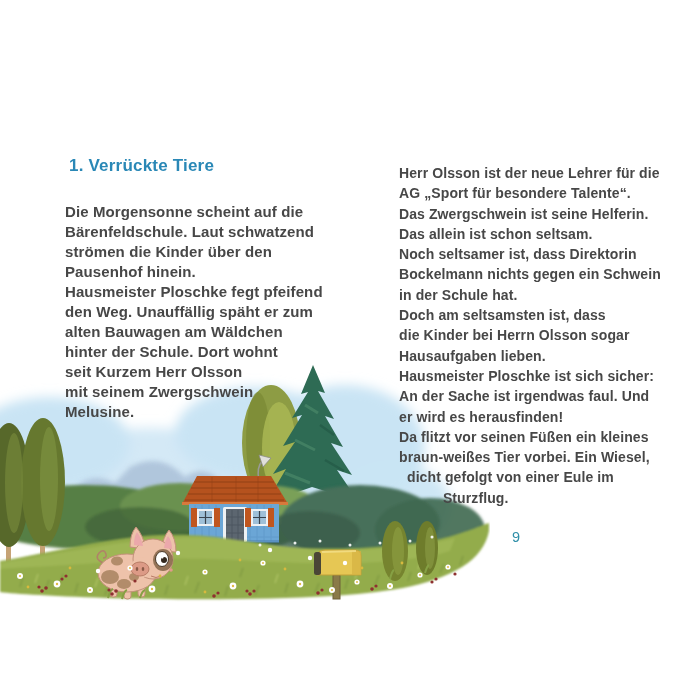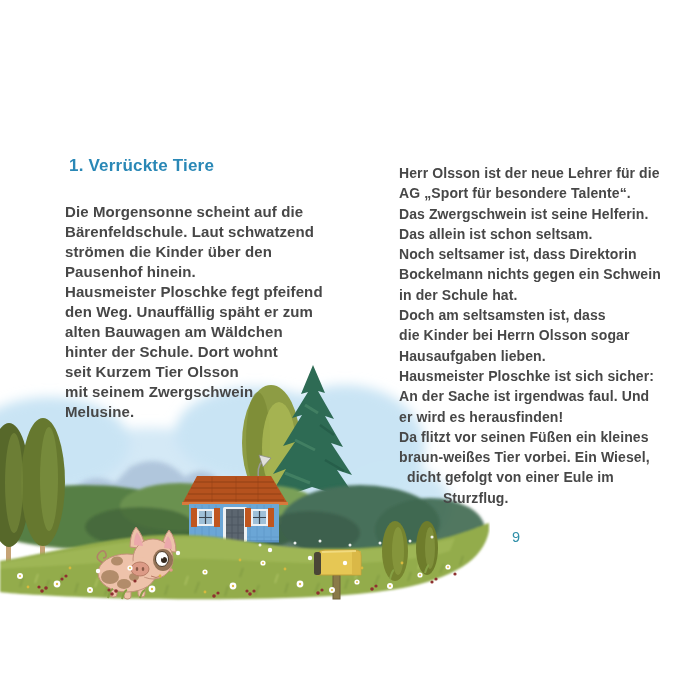--- a/index.html
+++ b/index.html
@@ -314,21 +314,21 @@
   <h1 class="chapter-heading">1. Verrückte Tiere</h1>
 
   <div class="text-col col-left">Die Morgensonne scheint auf die
 Bärenfeldschule. Laut schwatzend
 strömen die Kinder über den
 Pausenhof hinein.
 Hausmeister Ploschke fegt pfeifend
 den Weg. Unauffällig späht er zum
 alten Bauwagen am Wäldchen
 hinter der Schule. Dort wohnt
-seit Kurzem Tier Olsson
+seit Kurzem Herr Olsson
 mit seinem Zwergschwein
 Melusine.</div>
 
   <div class="text-col col-right">Herr Olsson ist der neue Lehrer für die
 AG „Sport für besondere Talente“.
 Das Zwergschwein ist seine Helferin.
 Das allein ist schon seltsam.
 Noch seltsamer ist, dass Direktorin
 Bockelmann nichts gegen ein Schwein
 in der Schule hat.

